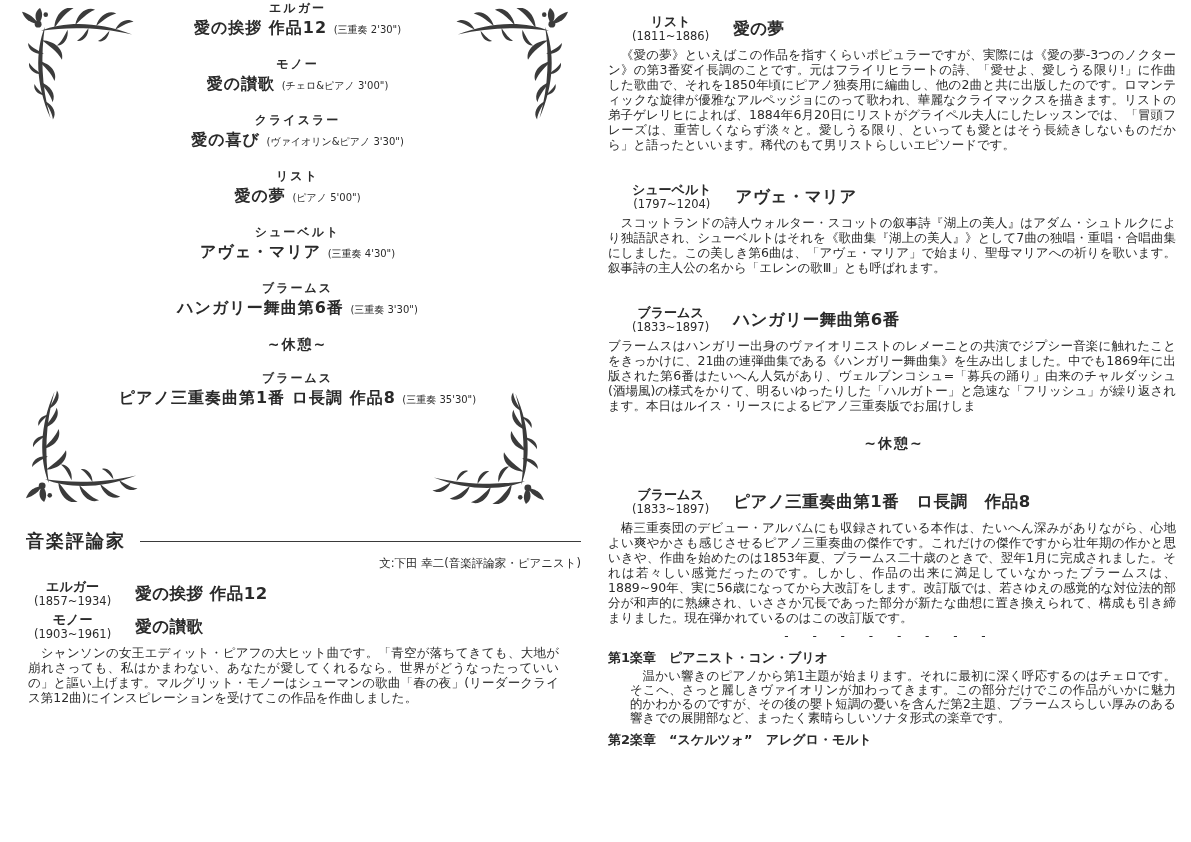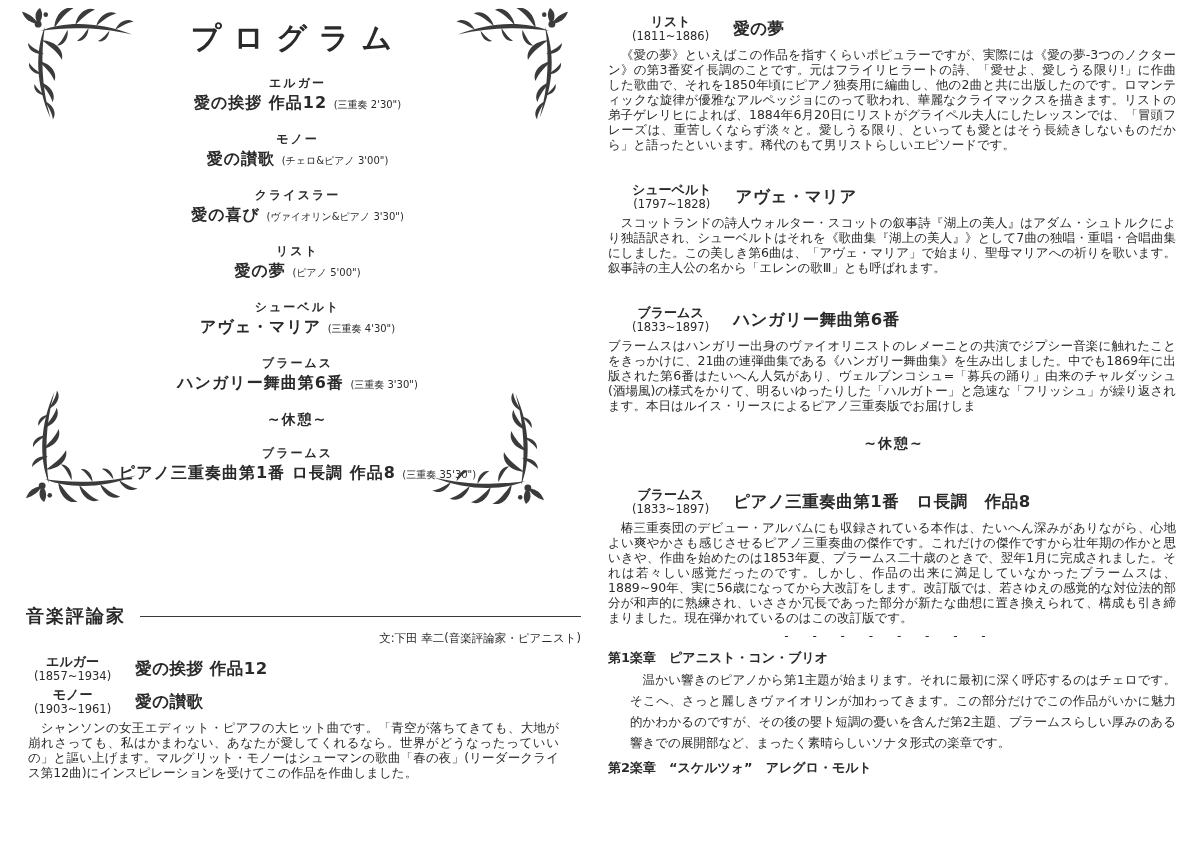--- a/index.html
+++ b/index.html
@@ -57,21 +57,21 @@
   }
   .page-right .note-head{margin-left:30px;}
   .page-right .note-body{margin:2px 2px 16px 6px;}
   .page-right .intermission{margin:22px 0 34px 0;}
 
   .divider-dashes{
     text-align:center;font-size:12px;letter-spacing:10px;margin:2px 0 6px 0;
   }
   .movement{margin:0 2px 6px 6px;}
   .movement-heading{font-size:13px;font-weight:bold;margin:6px 0 2px 0;}
-  .movement-body{font-size:12.5px;line-height:21px;text-align:justify;margin:0 0 4px 22px;}
+  .movement-body{font-size:12.5px;line-height:14px;text-align:justify;margin:0 0 4px 22px;}
 </style>
 </head>
 <body>
 
 <svg width="0" height="0" style="position:absolute" aria-hidden="true">
   <defs>
     <path id="leaf" d="M0 0 C7 -12 20 -16 28 -9 C18 -9 7 -3 0 0 Z" fill="#3b3b3b"></path>
     <symbol id="flourish" viewBox="0 0 120 120">
       <g fill="#3b3b3b">
         <circle cx="17" cy="17" r="3.6"></circle>
@@ -108,21 +108,20 @@
   <div class="orn orn-tr"><svg>
         <use href="#flourish"></use>
       </svg></div>
   <div class="orn orn-bl"><svg>
         <use href="#flourish"></use>
       </svg></div>
   <div class="orn orn-br"><svg>
         <use href="#flourish"></use>
       </svg></div>
 
-  <h1 class="prog-title">プログラム</h1>
 
   <div class="prog-list">
     <div class="prog-entry">
       <div class="prog-composer">エルガー</div>
       <div class="prog-piece"><span>愛の挨拶 作品12</span> <span class="prog-note">(三重奏 2'30")</span></div>
     </div>
     <div class="prog-entry">
       <div class="prog-composer">モノー</div>
       <div class="prog-piece"><span>愛の讃歌</span> <span class="prog-note">(チェロ&amp;ピアノ 3'00")</span></div>
     </div>
@@ -190,21 +189,21 @@
       </div>
       <div class="work-title">愛の夢</div>
     </div>
     <p class="note-body">　《愛の夢》といえばこの作品を指すくらいポピュラーですが、実際には《愛の夢-3つのノクターン》の第3番変イ長調のことです。元はフライリヒラートの詩、「愛せよ、愛しうる限り!」に作曲した歌曲で、それを1850年頃にピアノ独奏用に編曲し、他の2曲と共に出版したのです。ロマンティックな旋律が優雅なアルペッジョにのって歌われ、華麗なクライマックスを描きます。リストの弟子ゲレリヒによれば、1884年6月20日にリストがグライペル夫人にしたレッスンでは、「冒頭フレーズは、重苦しくならず淡々と。愛しうる限り、といっても愛とはそう長続きしないものだから」と語ったといいます。稀代のもて男リストらしいエピソードです。</p>
   </div>
 
   <div class="note-section" style="margin-top:30px;">
     <div class="note-head">
       <div class="composer-block">
         <div class="composer-name">シューベルト</div>
-        <div class="composer-dates">(1797~1828)</div>
+        <div class="composer-dates">(1797~1204)</div>
       </div>
       <div class="work-title">アヴェ・マリア</div>
     </div>
     <p class="note-body">　スコットランドの詩人ウォルター・スコットの叙事詩『湖上の美人』はアダム・シュトルクにより独語訳され、シューベルトはそれを《歌曲集『湖上の美人』》として7曲の独唱・重唱・合唱曲集にしました。この美しき第6曲は、「アヴェ・マリア」で始まり、聖母マリアへの祈りを歌います。叙事詩の主人公の名から「エレンの歌Ⅲ」とも呼ばれます。</p>
   </div>
 
   <div class="note-section" style="margin-top:30px;">
     <div class="note-head">
       <div class="composer-block">
         <div class="composer-name">ブラームス</div>

